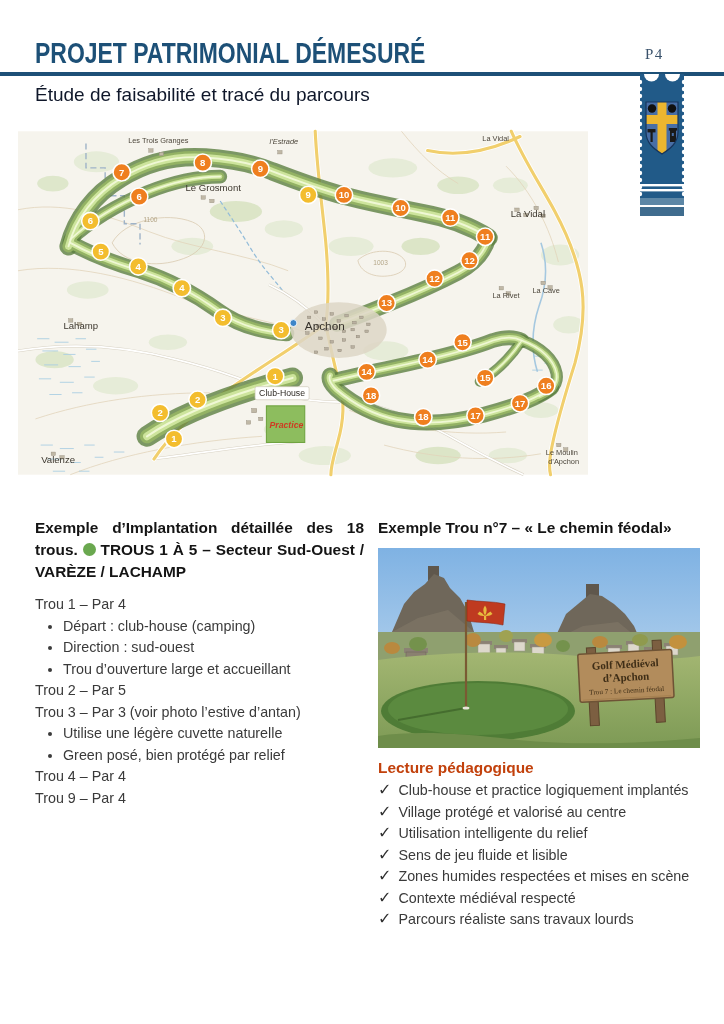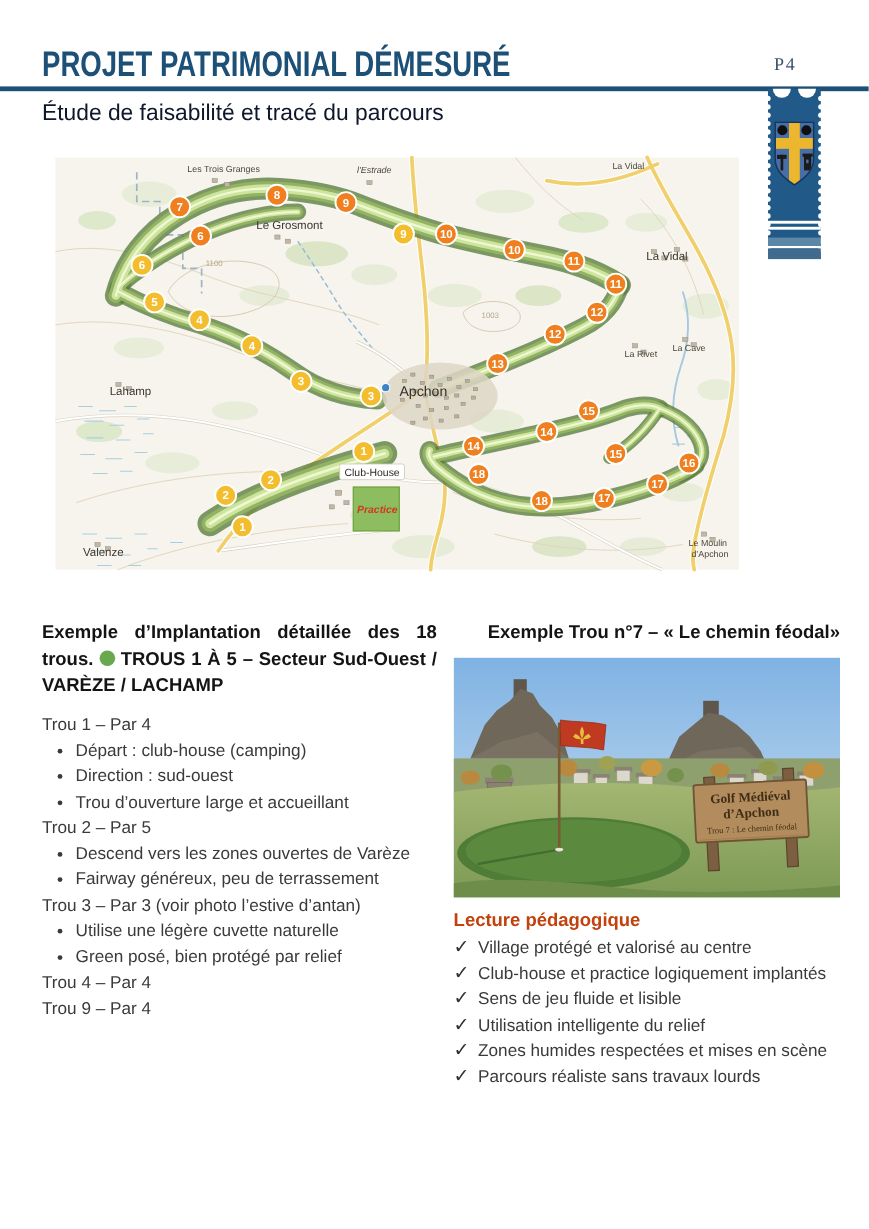--- a/index.html
+++ b/index.html
@@ -16,21 +16,21 @@
     transform:scale(0.82,1.06);transform-origin:left top;
   }
   .pagenum{
     position:absolute;left:645px;top:46px;font-family:"Liberation Serif",serif;
     font-size:15px;color:#3a526b;letter-spacing:1.5px;
   }
   .rule{position:absolute;left:0;top:72px;width:724px;height:4px;background:#1d5077;}
   .subtitle{position:absolute;left:35px;top:84px;font-size:19px;font-weight:normal;color:#0f172a;}
 
   
-  .map{position:absolute;left:46px;top:106px;width:570px;height:394px;}
+  .map{position:absolute;left:18px;top:106px;width:570px;height:394px;}
   #map-svg{width:100%;height:100%;display:block;}
   #map-svg text{font-family:"Liberation Sans",sans-serif;}
   #map-svg .hole-num{font-size:11px;font-weight:bold;fill:#ffffff;text-anchor:middle;}
   #map-svg .place{fill:#4c463b;text-anchor:middle;}
   #map-svg .hamlet{font-size:8.5px;}
   #map-svg .hamlet-italic{font-size:8.5px;font-style:italic;}
   #map-svg .village{font-size:11px;fill:#3c372e;}
   #map-svg .town{font-size:13.5px;fill:#34302a;}
   #map-svg .poi{font-size:10px;fill:#2e2a24;}
   #map-svg .practice{font-size:10px;fill:#cf3a22;font-style:italic;font-weight:bold;}
@@ -53,21 +53,21 @@
     background:#6aa84f;vertical-align:-1px;}
   .trou-title{margin:0;}
   ul.trou-bullets{margin:0;padding:0 0 0 28px;list-style:disc;}
   ul.trou-bullets li{text-align:justify;}
 
   .col-right{
     position:absolute;left:378px;top:517px;width:322px;color:#3a3a3a;
     font-size:14.3px;line-height:21.5px;
   }
   .col-right .heading{font-weight:bold;color:#141414;font-size:15.4px;
-    margin:0 0 9px 0;white-space:nowrap;text-align:right;}
+    margin:0 0 9px 0;white-space:nowrap;}
   .photo{width:322px;height:200px;display:block;}
   .photo text{font-family:"Liberation Serif",serif;}
   .photo .sign-l1{font-size:11px;font-weight:bold;fill:#3f2e17;text-anchor:middle;}
   .photo .sign-l2{font-size:7.2px;fill:#3f2e17;text-anchor:middle;}
   .lecture-heading{font-weight:bold;color:#c2410c;font-size:15.4px;margin:9px 0 2px 0;}
   .check-item{text-align:justify;}
   .check{display:inline-block;margin-right:7px;font-size:16px;line-height:1;
     font-family:"DejaVu Sans",sans-serif;color:#2f2f2f;}
 </style>
 </head>
@@ -491,24 +491,20 @@
   <div class="col-left">
     <p class="heading"><span>Exemple d’Implantation détaillée des 18 trous.</span> <span class="dot"></span> <span>TROUS 1 À 5 – Secteur Sud-Ouest / VARÈZE / LACHAMP</span></p>
     <div>
         <div class="trou-title">Trou 1 – Par 4</div>
         <ul class="trou-bullets">
           <li>Départ : club-house (camping)</li>
           <li>Direction : sud-ouest</li>
           <li>Trou d’ouverture large et accueillant</li>
         </ul>
         <div class="trou-title">Trou 2 – Par 5</div>
-        <ul class="trou-bullets">
-          <li>Descend vers les zones ouvertes de Varèze</li>
-          <li>Fairway généreux, peu de terrassement</li>
-        </ul>
         <div class="trou-title">Trou 3 – Par 3 (voir photo l’estive d’antan)</div>
         <ul class="trou-bullets">
           <li>Utilise une légère cuvette naturelle</li>
           <li>Green posé, bien protégé par relief</li>
         </ul>
         <div class="trou-title">Trou 4 – Par 4</div>
         <div class="trou-title">Trou 9 – Par 4</div>
       </div>
   </div>
 
@@ -595,22 +591,23 @@
         <path d="M204,150 h88" stroke="#9c7848" stroke-width="0.8" opacity="0.7"></path>
         <text x="248" y="120" class="sign-l1">Golf Médiéval</text>
         <text x="248" y="133" class="sign-l1">d’Apchon</text>
         <text x="248" y="145" class="sign-l2">Trou 7 : Le chemin féodal</text>
       </g>
       <path d="M0,188 C40,182 90,186 140,192 C200,198 270,195 322,190 L322,200 L0,200 Z" fill="#6e8d4a"></path>
     </svg>
 
     <p class="lecture-heading">Lecture pédagogique</p>
     <div>
+        <div class="check-item"><span class="check">✓</span><span>Club-house et practice logiquement implantés</span></div>
         <div class="check-item"><span class="check">✓</span><span>Village protégé et valorisé au centre</span></div>
-        <div class="check-item"><span class="check">✓</span><span>Club-house et practice logiquement implantés</span></div>
+        <div class="check-item"><span class="check">✓</span><span>Utilisation intelligente du relief</span></div>
         <div class="check-item"><span class="check">✓</span><span>Sens de jeu fluide et lisible</span></div>
-        <div class="check-item"><span class="check">✓</span><span>Utilisation intelligente du relief</span></div>
         <div class="check-item"><span class="check">✓</span><span>Zones humides respectées et mises en scène</span></div>
+        <div class="check-item"><span class="check">✓</span><span>Contexte médiéval respecté</span></div>
         <div class="check-item"><span class="check">✓</span><span>Parcours réaliste sans travaux lourds</span></div>
       </div>
   </div>
 
 </div>
 
 </body></html>

